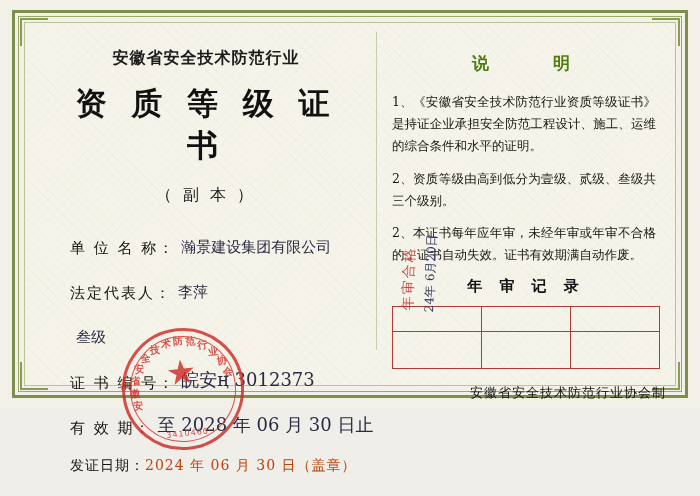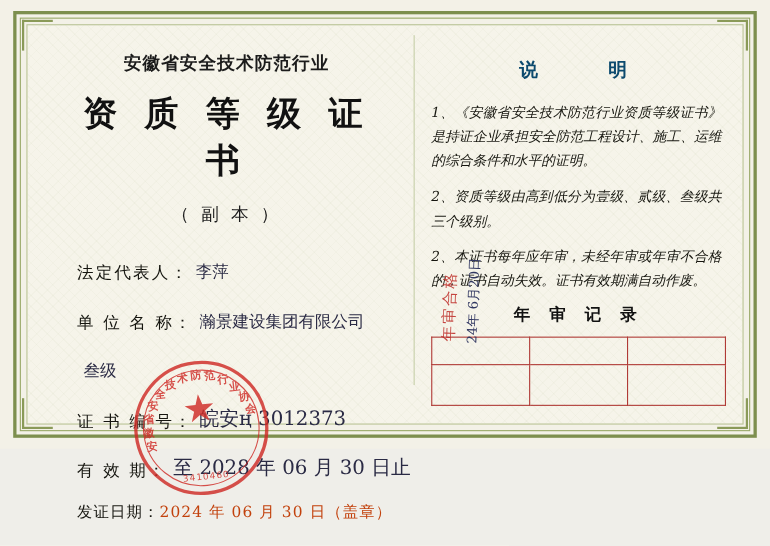--- a/index.html
+++ b/index.html
@@ -239,36 +239,35 @@
     position: absolute;
     left: 362px;
     top: 6px;
     right: 10px;
   }
   .notes-title {
     text-align: center;
     font-size: 17px;
     font-weight: bold;
     letter-spacing: 10px;
-    color: #0c4a6e;
+    color: #4d7c0f;
     margin-top: 18px;
     font-family: "DejaVu Serif", "Liberation Serif", serif;
   }
   .notes {
     margin-top: 16px;
     padding-right: 4px;
   }
   .note-item {
     font-size: 12.5px;
     line-height: 1.75;
     color: #16160f;
     margin-bottom: 11px;
     text-align: justify;
     font-family: "DejaVu Serif", "Liberation Serif", serif;
-    font-style: italic;
   }
   .record-title {
     text-align: center;
     font-size: 15px;
     font-weight: bold;
     letter-spacing: 6px;
     color: #111;
     margin-top: 10px;
     font-family: "DejaVu Serif", "Liberation Serif", serif;
   }
@@ -339,27 +338,27 @@
 
     <div class="left-col">
 
       <div class="org-line">安徽省安全技术防范行业</div>
       <div class="main-title">资 质 等 级 证 书</div>
       <div class="sub-title">（ 副 本 ）</div>
 
       <div class="fields">
 
         <div class="field-row">
+          <span class="field-label">单 位 名 称：</span>
+          <span class="field-value hand">瀚景建设集团有限公司</span>
+        </div>
+
+        <div class="field-row">
           <span class="field-label">法定代表人：</span>
           <span class="field-value hand">李萍</span>
-        </div>
-
-        <div class="field-row">
-          <span class="field-label">单 位 名 称：</span>
-          <span class="field-value hand">瀚景建设集团有限公司</span>
         </div>
 
         <div class="field-row">
           <span class="field-value hand">叁级</span>
         </div>
 
         <div class="field-row">
           <span class="field-label">证 书 编 号：</span>
           <span class="field-value hand small">皖安ң 3012373</span>
         </div>
@@ -429,14 +428,15 @@
           <td></td>
           <td></td>
         </tr>
       </tbody>
         </table>
 
     </div>
 
   </div>
 
+  <div class="footer">安徽省安全技术防范行业协会制</div>
 
 </div>
 
 </body></html>

